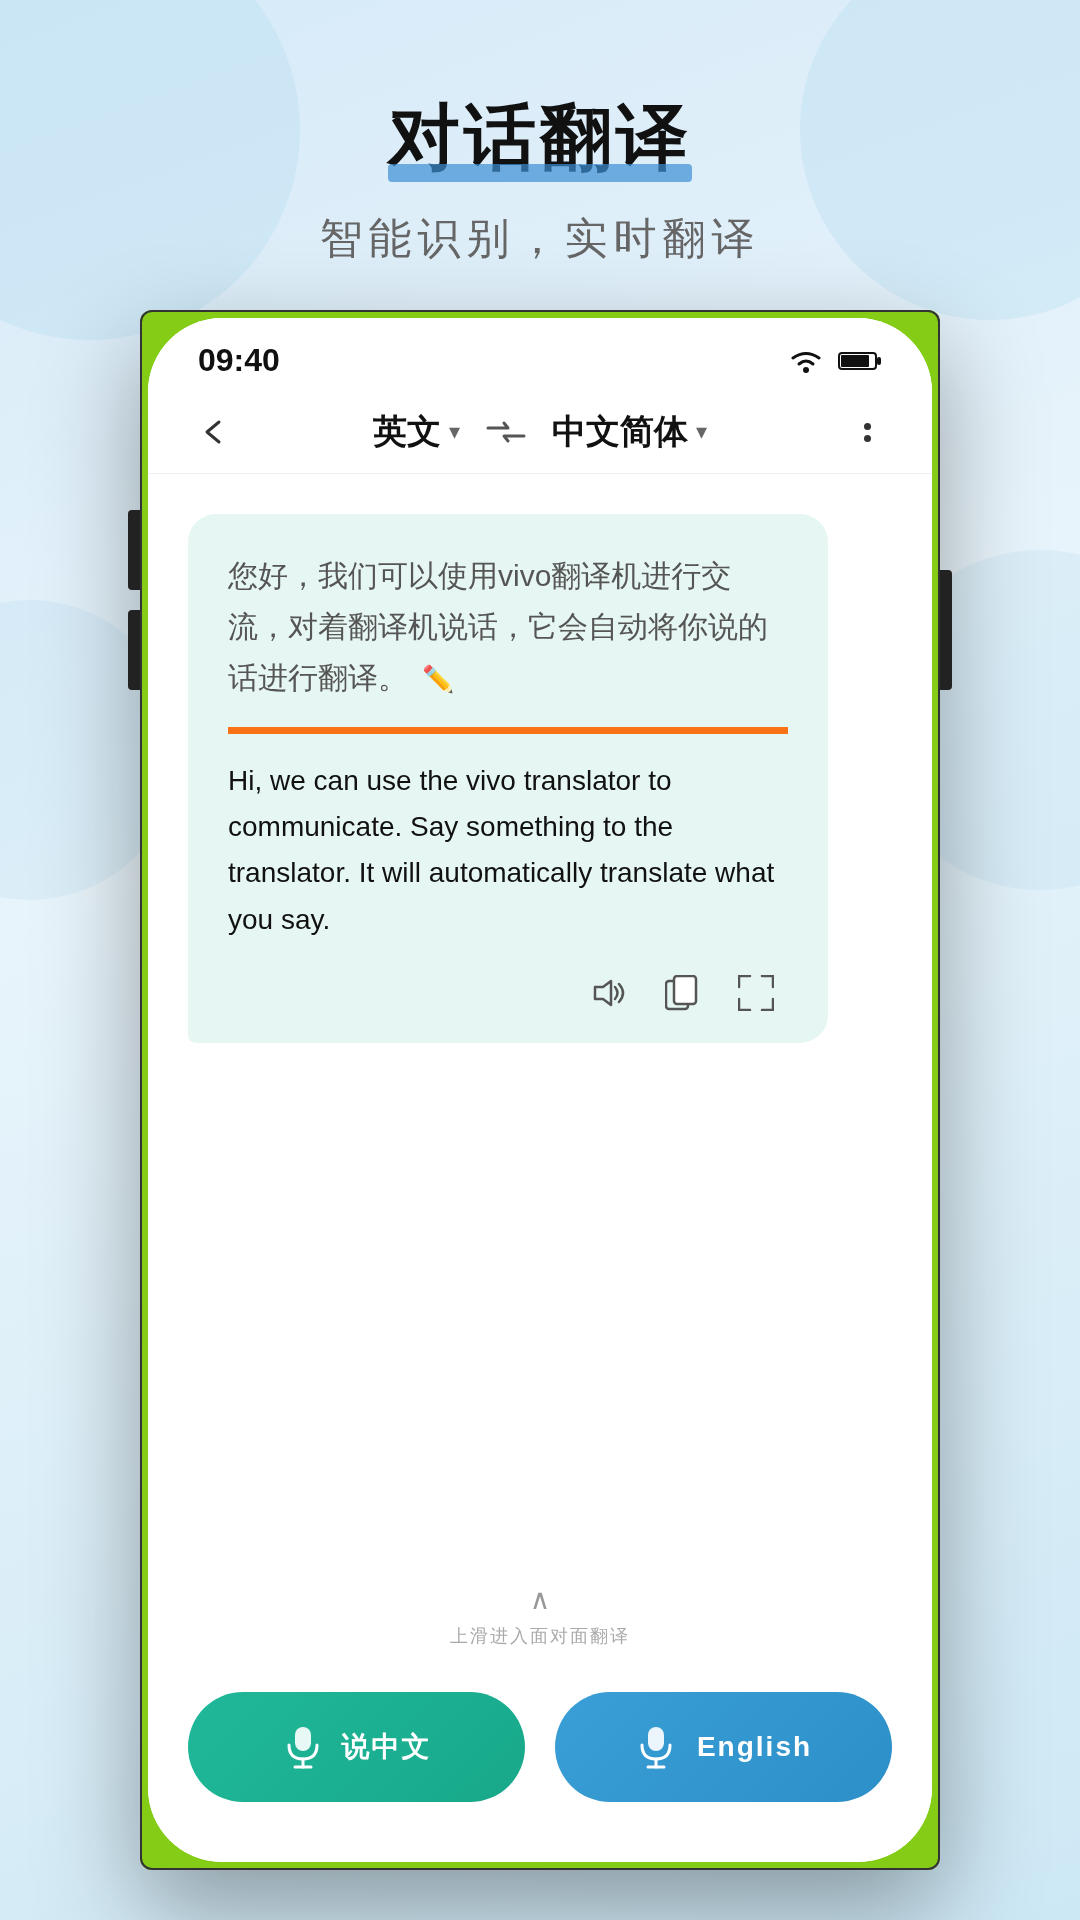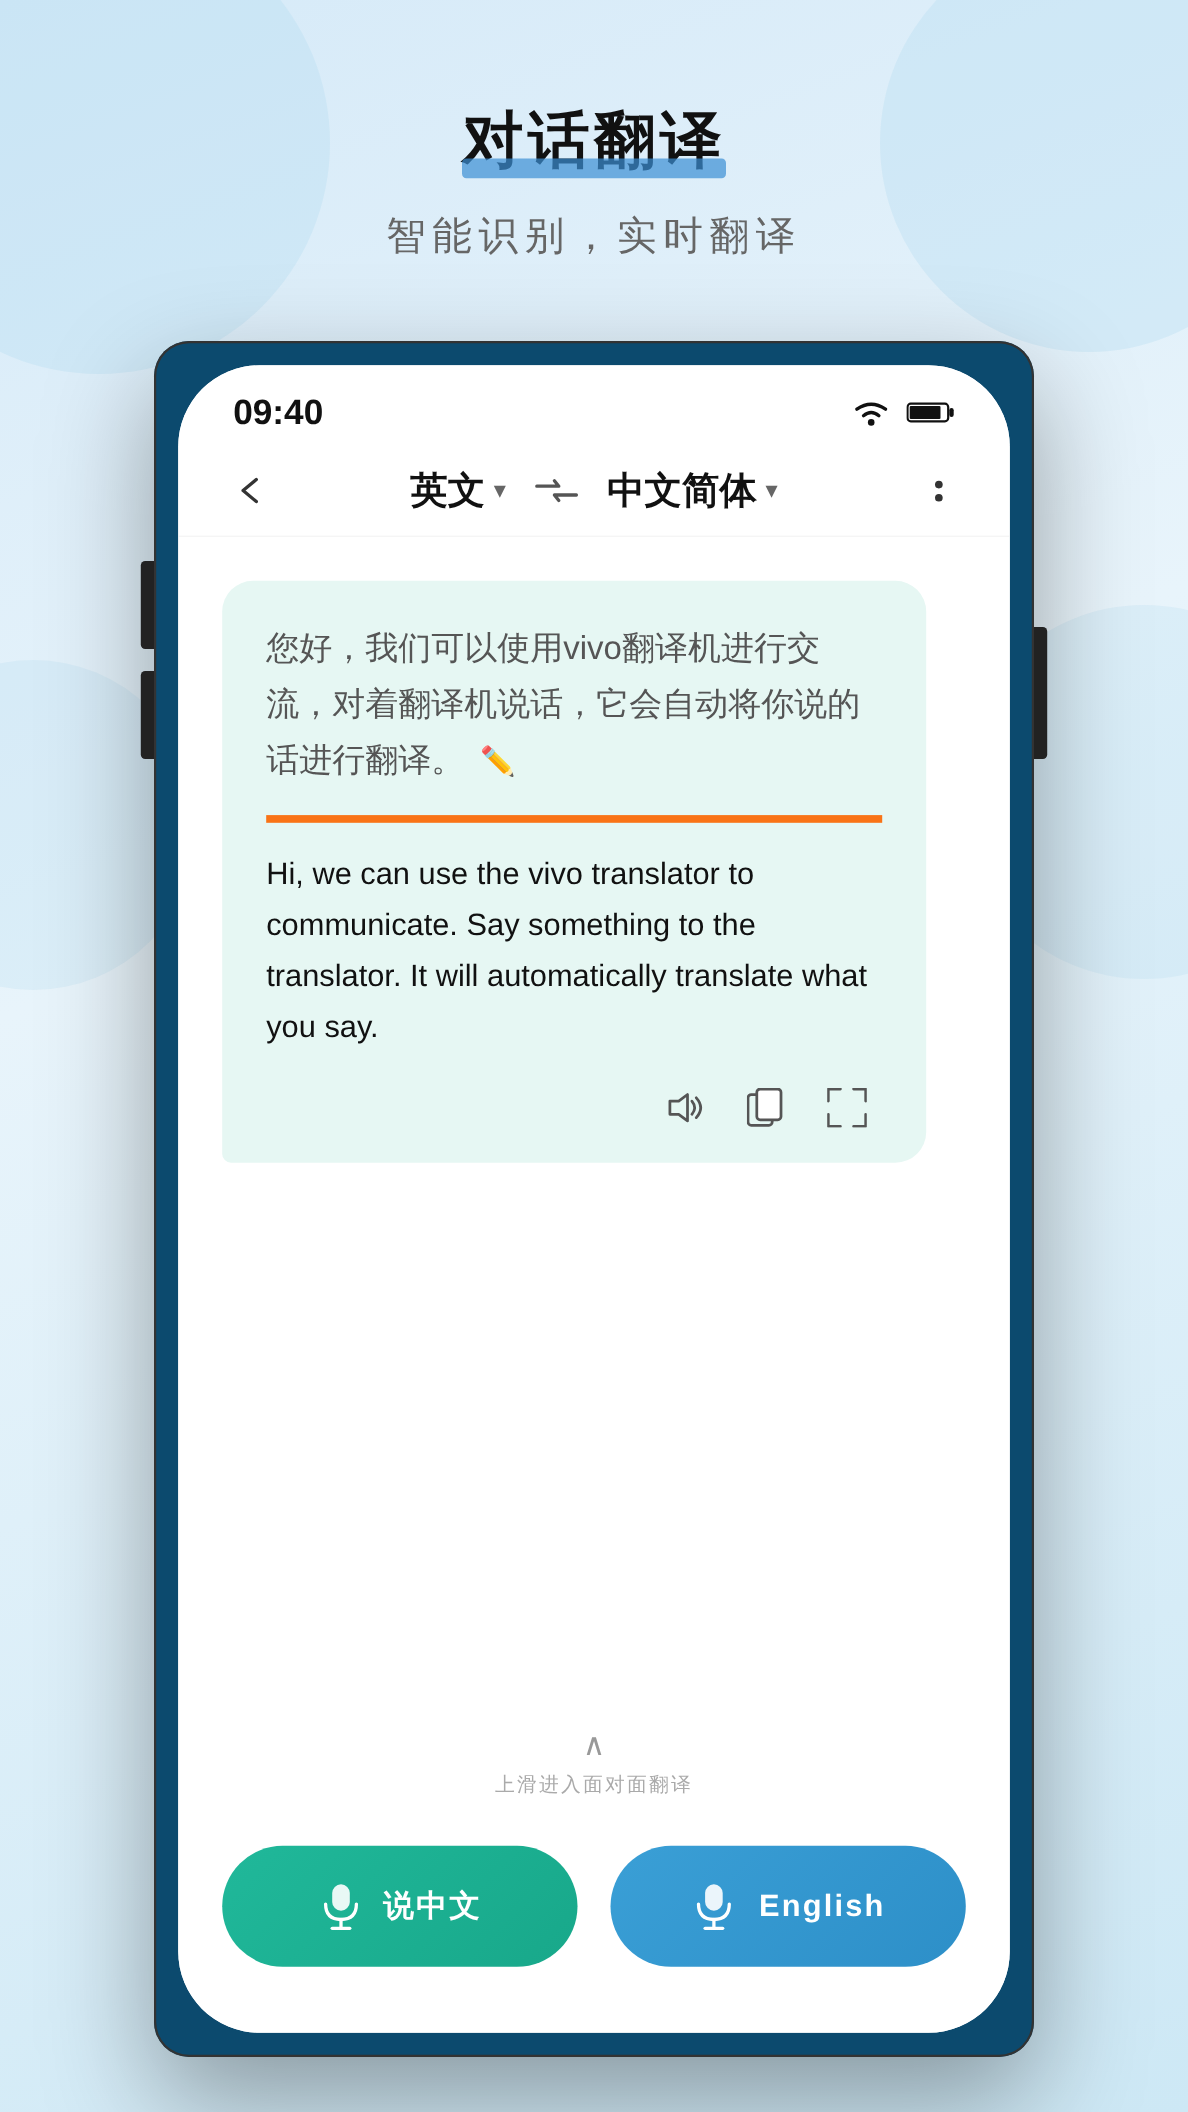--- a/index.html
+++ b/index.html
@@ -40,57 +40,57 @@
     }
 
     
     .page-title-area {
       position: absolute;
       top: 90px;
       left: 0; right: 0;
       text-align: center;
     }
     .page-main-title {
-      font-size: 56px;
+      font-size: 72px;
       font-weight: 900;
       color: #111;
       letter-spacing: 4px;
       display: inline-block;
     }
     .title-highlight {
       background: #3b8fd4;
       display: block;
       height: 18px;
       margin-top: -22px;
       border-radius: 4px;
       opacity: 0.7;
     }
     .page-subtitle {
-      font-size: 36px;
+      font-size: 43px;
       color: #666;
       margin-top: 28px;
       letter-spacing: 6px;
     }
 
     
     .phone-wrapper {
       position: absolute;
       top: 310px;
       left: 50%;
       transform: translateX(-50%);
       width: 800px;
       height: 1560px;
     }
 
     .phone-outer {
       width: 100%;
       height: 100%;
-      background: #0c4a6e;
-      border-radius: 32px;
-      padding: 22px;
+      background: #84cc16;
+      border-radius: 12px;
+      padding: 8px;
       box-shadow: 0 40px 100px rgba(0,0,0,0.35), inset 0 0 0 2px #333;
       position: relative;
     }
 
     
     .phone-button-left {
       position: absolute;
       left: -12px;
       top: 200px;
       width: 12px;

